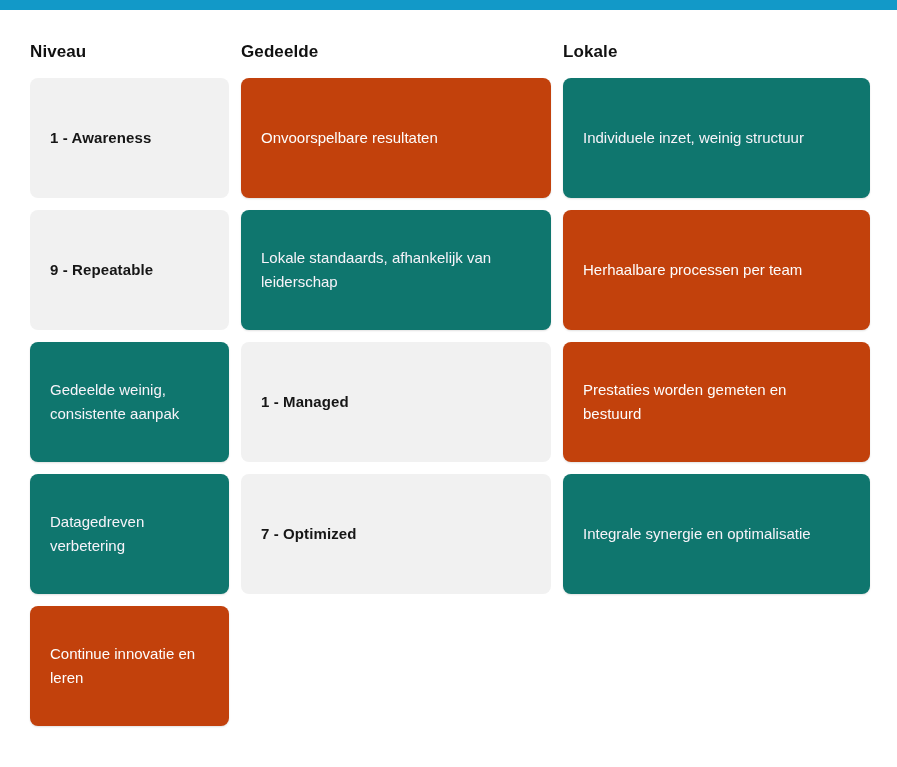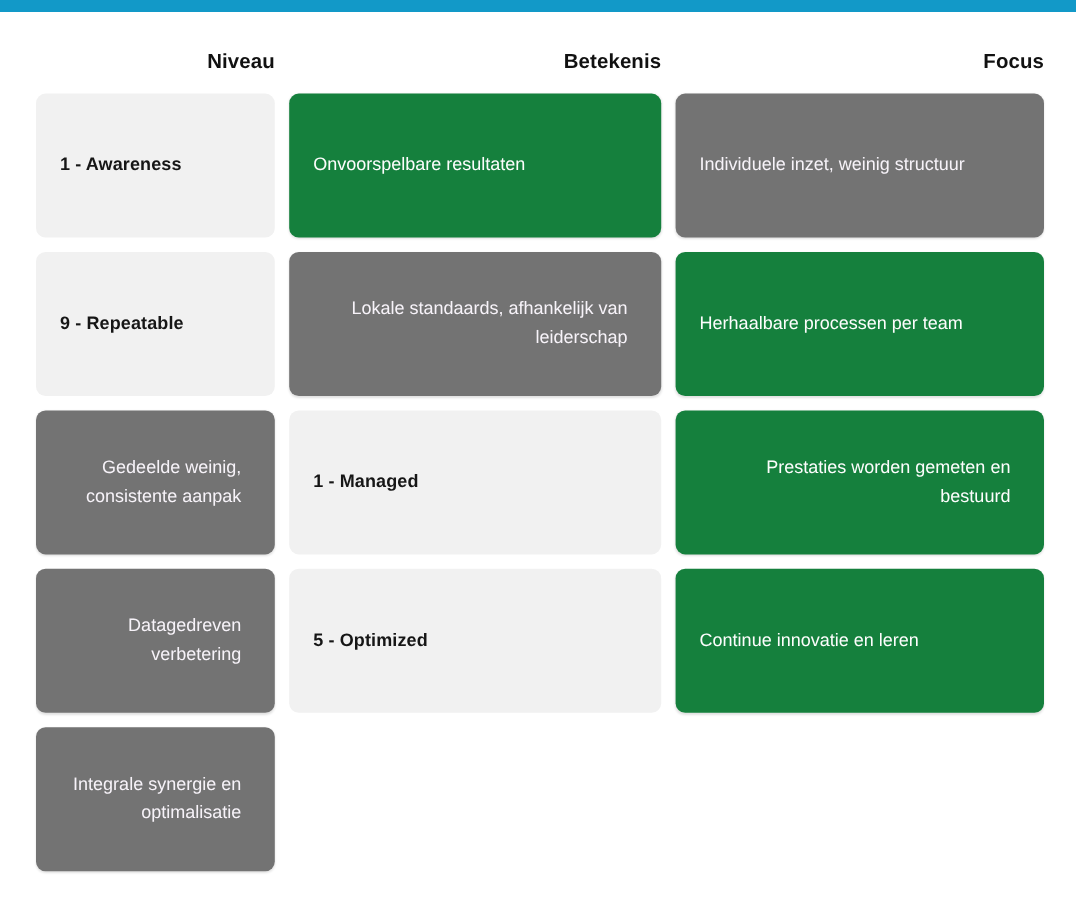--- a/index.html
+++ b/index.html
@@ -1,15 +1,15 @@
 <!DOCTYPE html>
 <html><head>
 <meta charset="utf-8">
 <style>
-  * { margin: 0; padding: 0; box-sizing: border-box; text-align: right; }
+  * { margin: 0; padding: 0; box-sizing: border-box; }
   html, body {
     width: 897px;
     height: 767px;
     background: #ffffff;
     font-family: "Liberation Sans", "DejaVu Sans", sans-serif;
     overflow: hidden;
   }
   .top-bar {
     width: 100%;
     height: 10px;
@@ -49,56 +49,56 @@
     font-size: 15px;
     line-height: 24px;
   }
   .card.niveau {
     background: #f1f1f1;
     color: #161616;
     font-weight: bold;
     letter-spacing: 0.1px;
   }
   .card.betekenis {
-    background: #15803d;
+    background: #c2410c;
     color: #fdfdfd;
     box-shadow: 0 1px 2px rgba(0,0,0,0.12);
   }
   .card.focus {
-    background: #737373;
+    background: #0f766e;
     color: #f7f3f9;
     box-shadow: 0 1px 2px rgba(0,0,0,0.12);
   }
 </style>
 </head>
 <body>
 
 <div class="top-bar"></div>
 
 <div class="content">
 
   <div class="grid header-row">
     <div class="col-header">Niveau</div>
-    <div class="col-header">Betekenis</div>
-    <div class="col-header">Focus</div>
+    <div class="col-header">Gedeelde</div>
+    <div class="col-header">Lokale</div>
   </div>
 
   <div class="rows">
     <div class="card niveau">1 - Awareness</div>
     <div class="card betekenis">Onvoorspelbare resultaten</div>
     <div class="card focus">Individuele inzet, weinig structuur</div>
 
     <div class="card niveau">9 - Repeatable</div>
     <div class="card focus">Lokale standaards, afhankelijk van leiderschap</div>
     <div class="card betekenis">Herhaalbare processen per team</div>
 
     <div class="card focus">Gedeelde weinig, consistente aanpak</div>
 
     <div class="card niveau">1 - Managed</div>
     <div class="card betekenis">Prestaties worden gemeten en bestuurd</div>
     <div class="card focus">Datagedreven verbetering</div>
 
-    <div class="card niveau">5 - Optimized</div>
+    <div class="card niveau">7 - Optimized</div>
+    <div class="card focus">Integrale synergie en optimalisatie</div>
     <div class="card betekenis">Continue innovatie en leren</div>
-    <div class="card focus">Integrale synergie en optimalisatie</div>
   </div>
 
 </div>
 
 </body></html>

